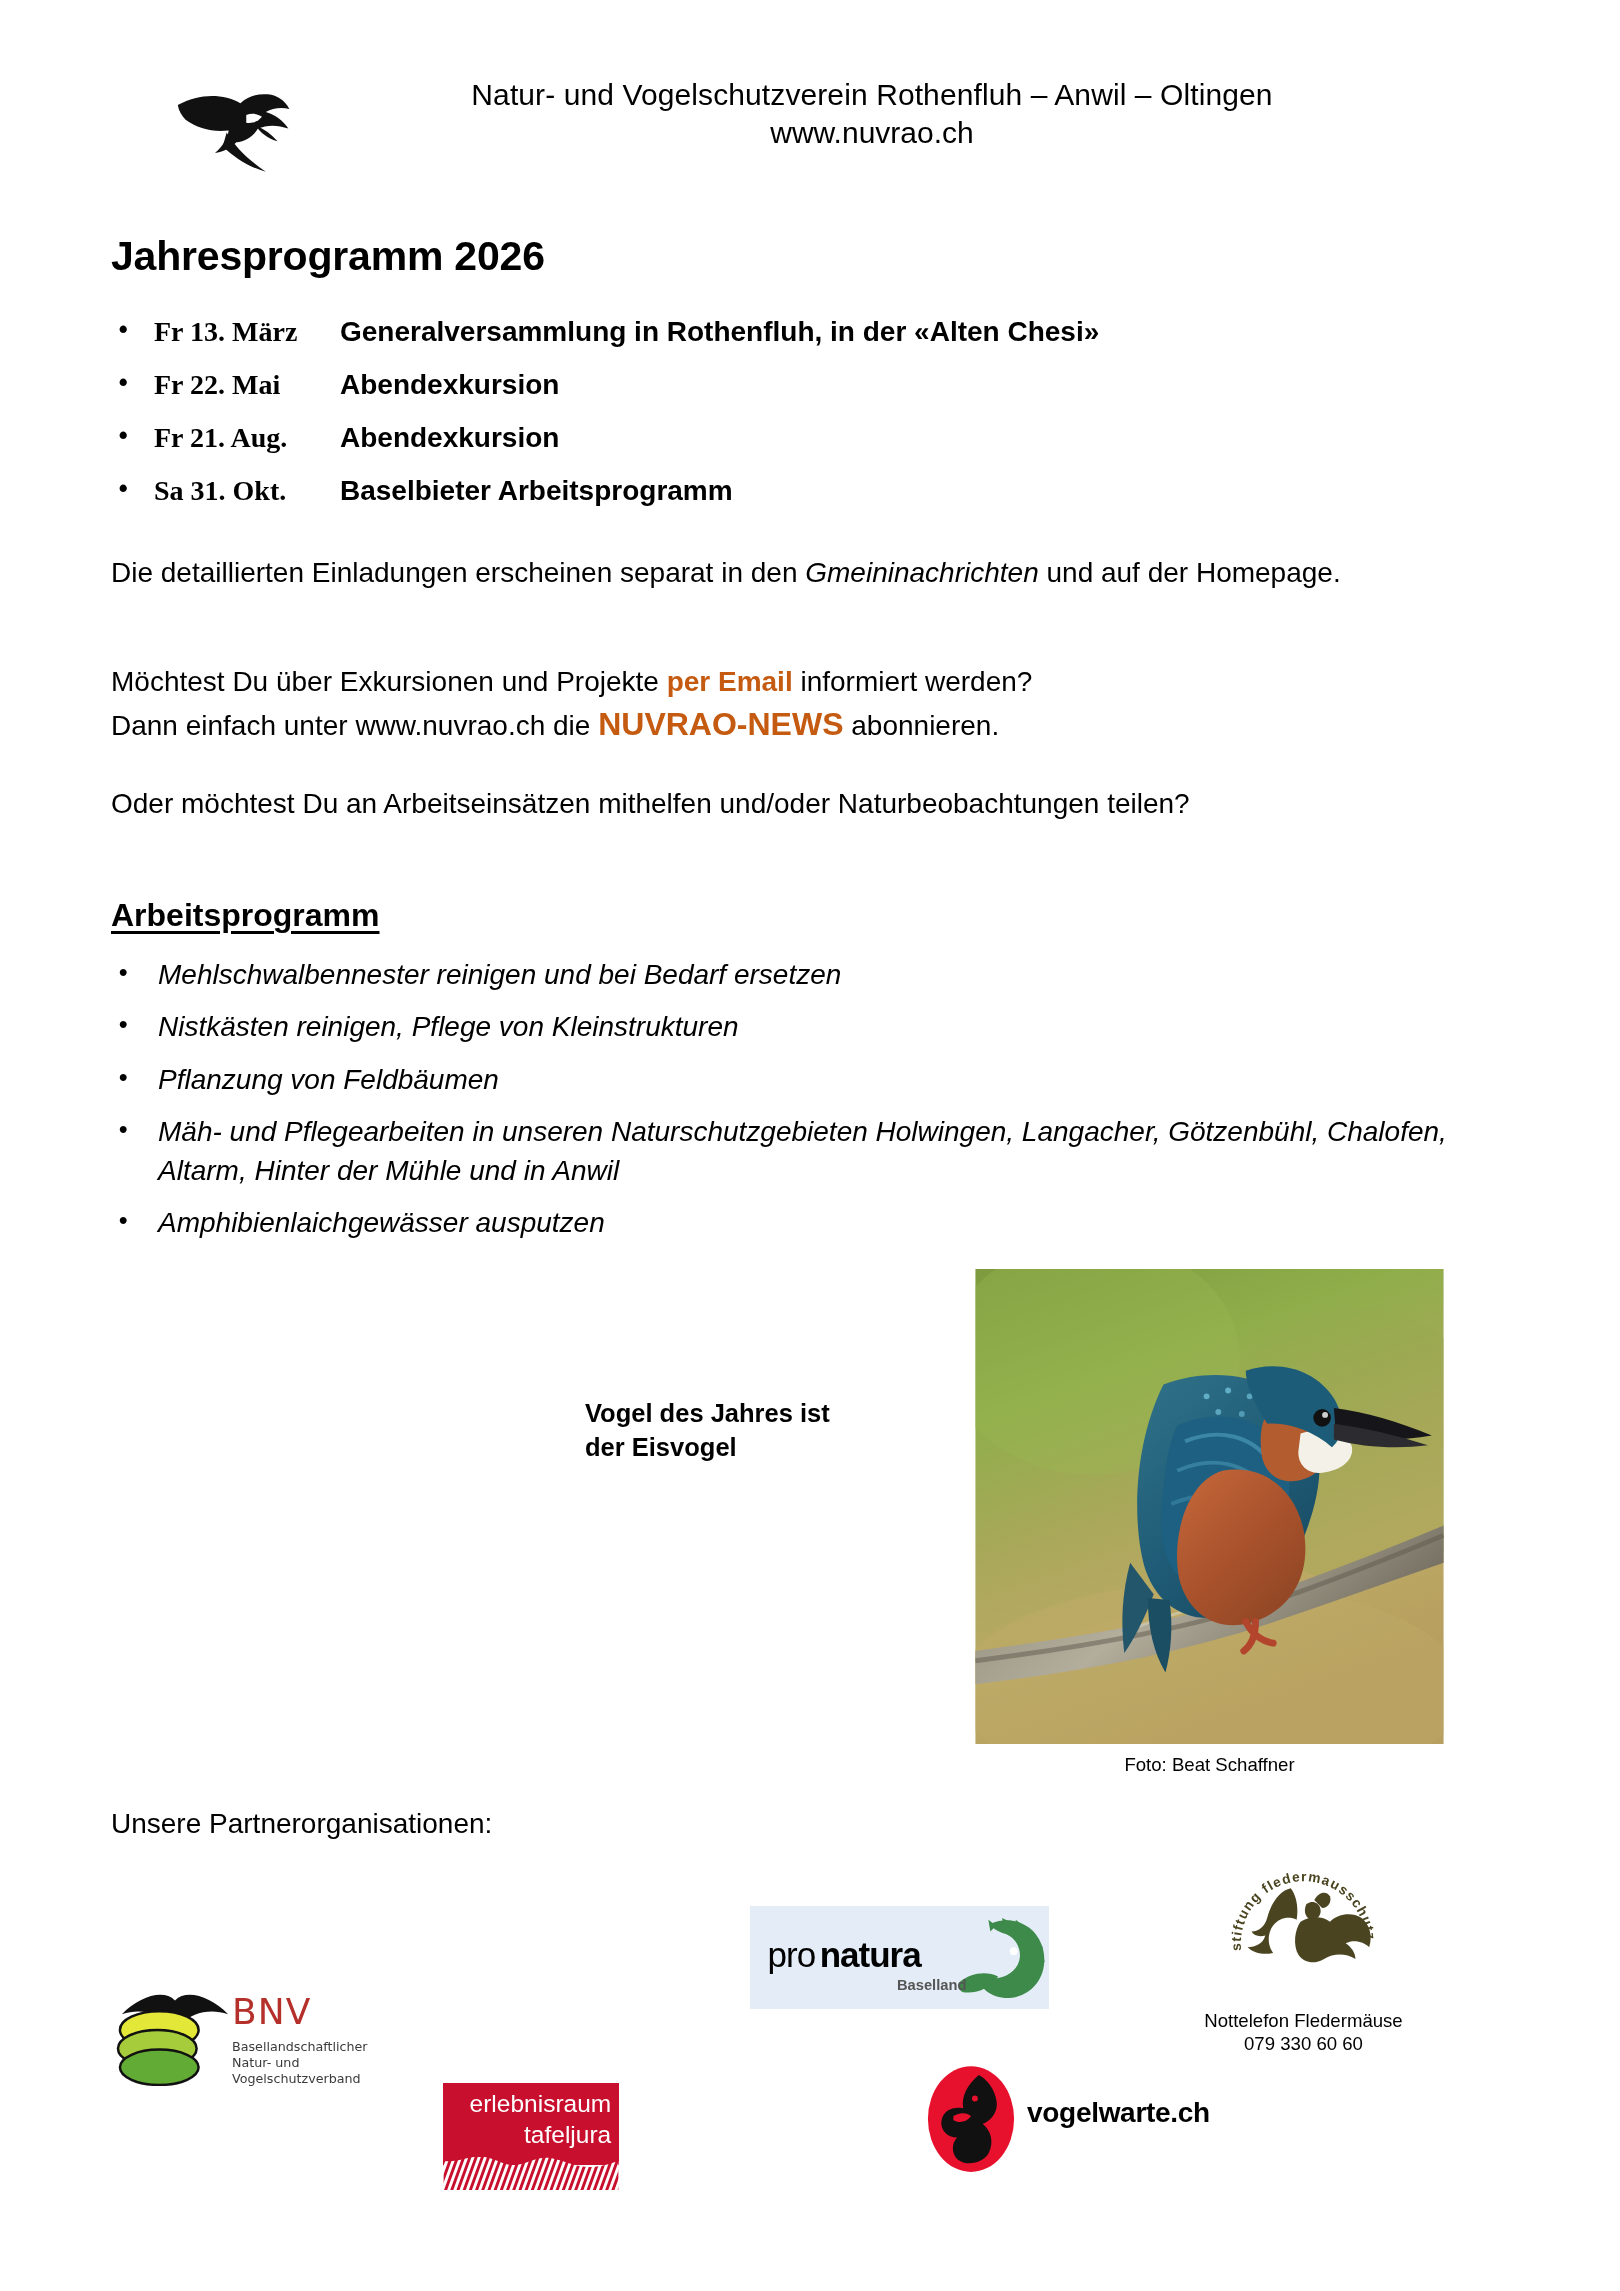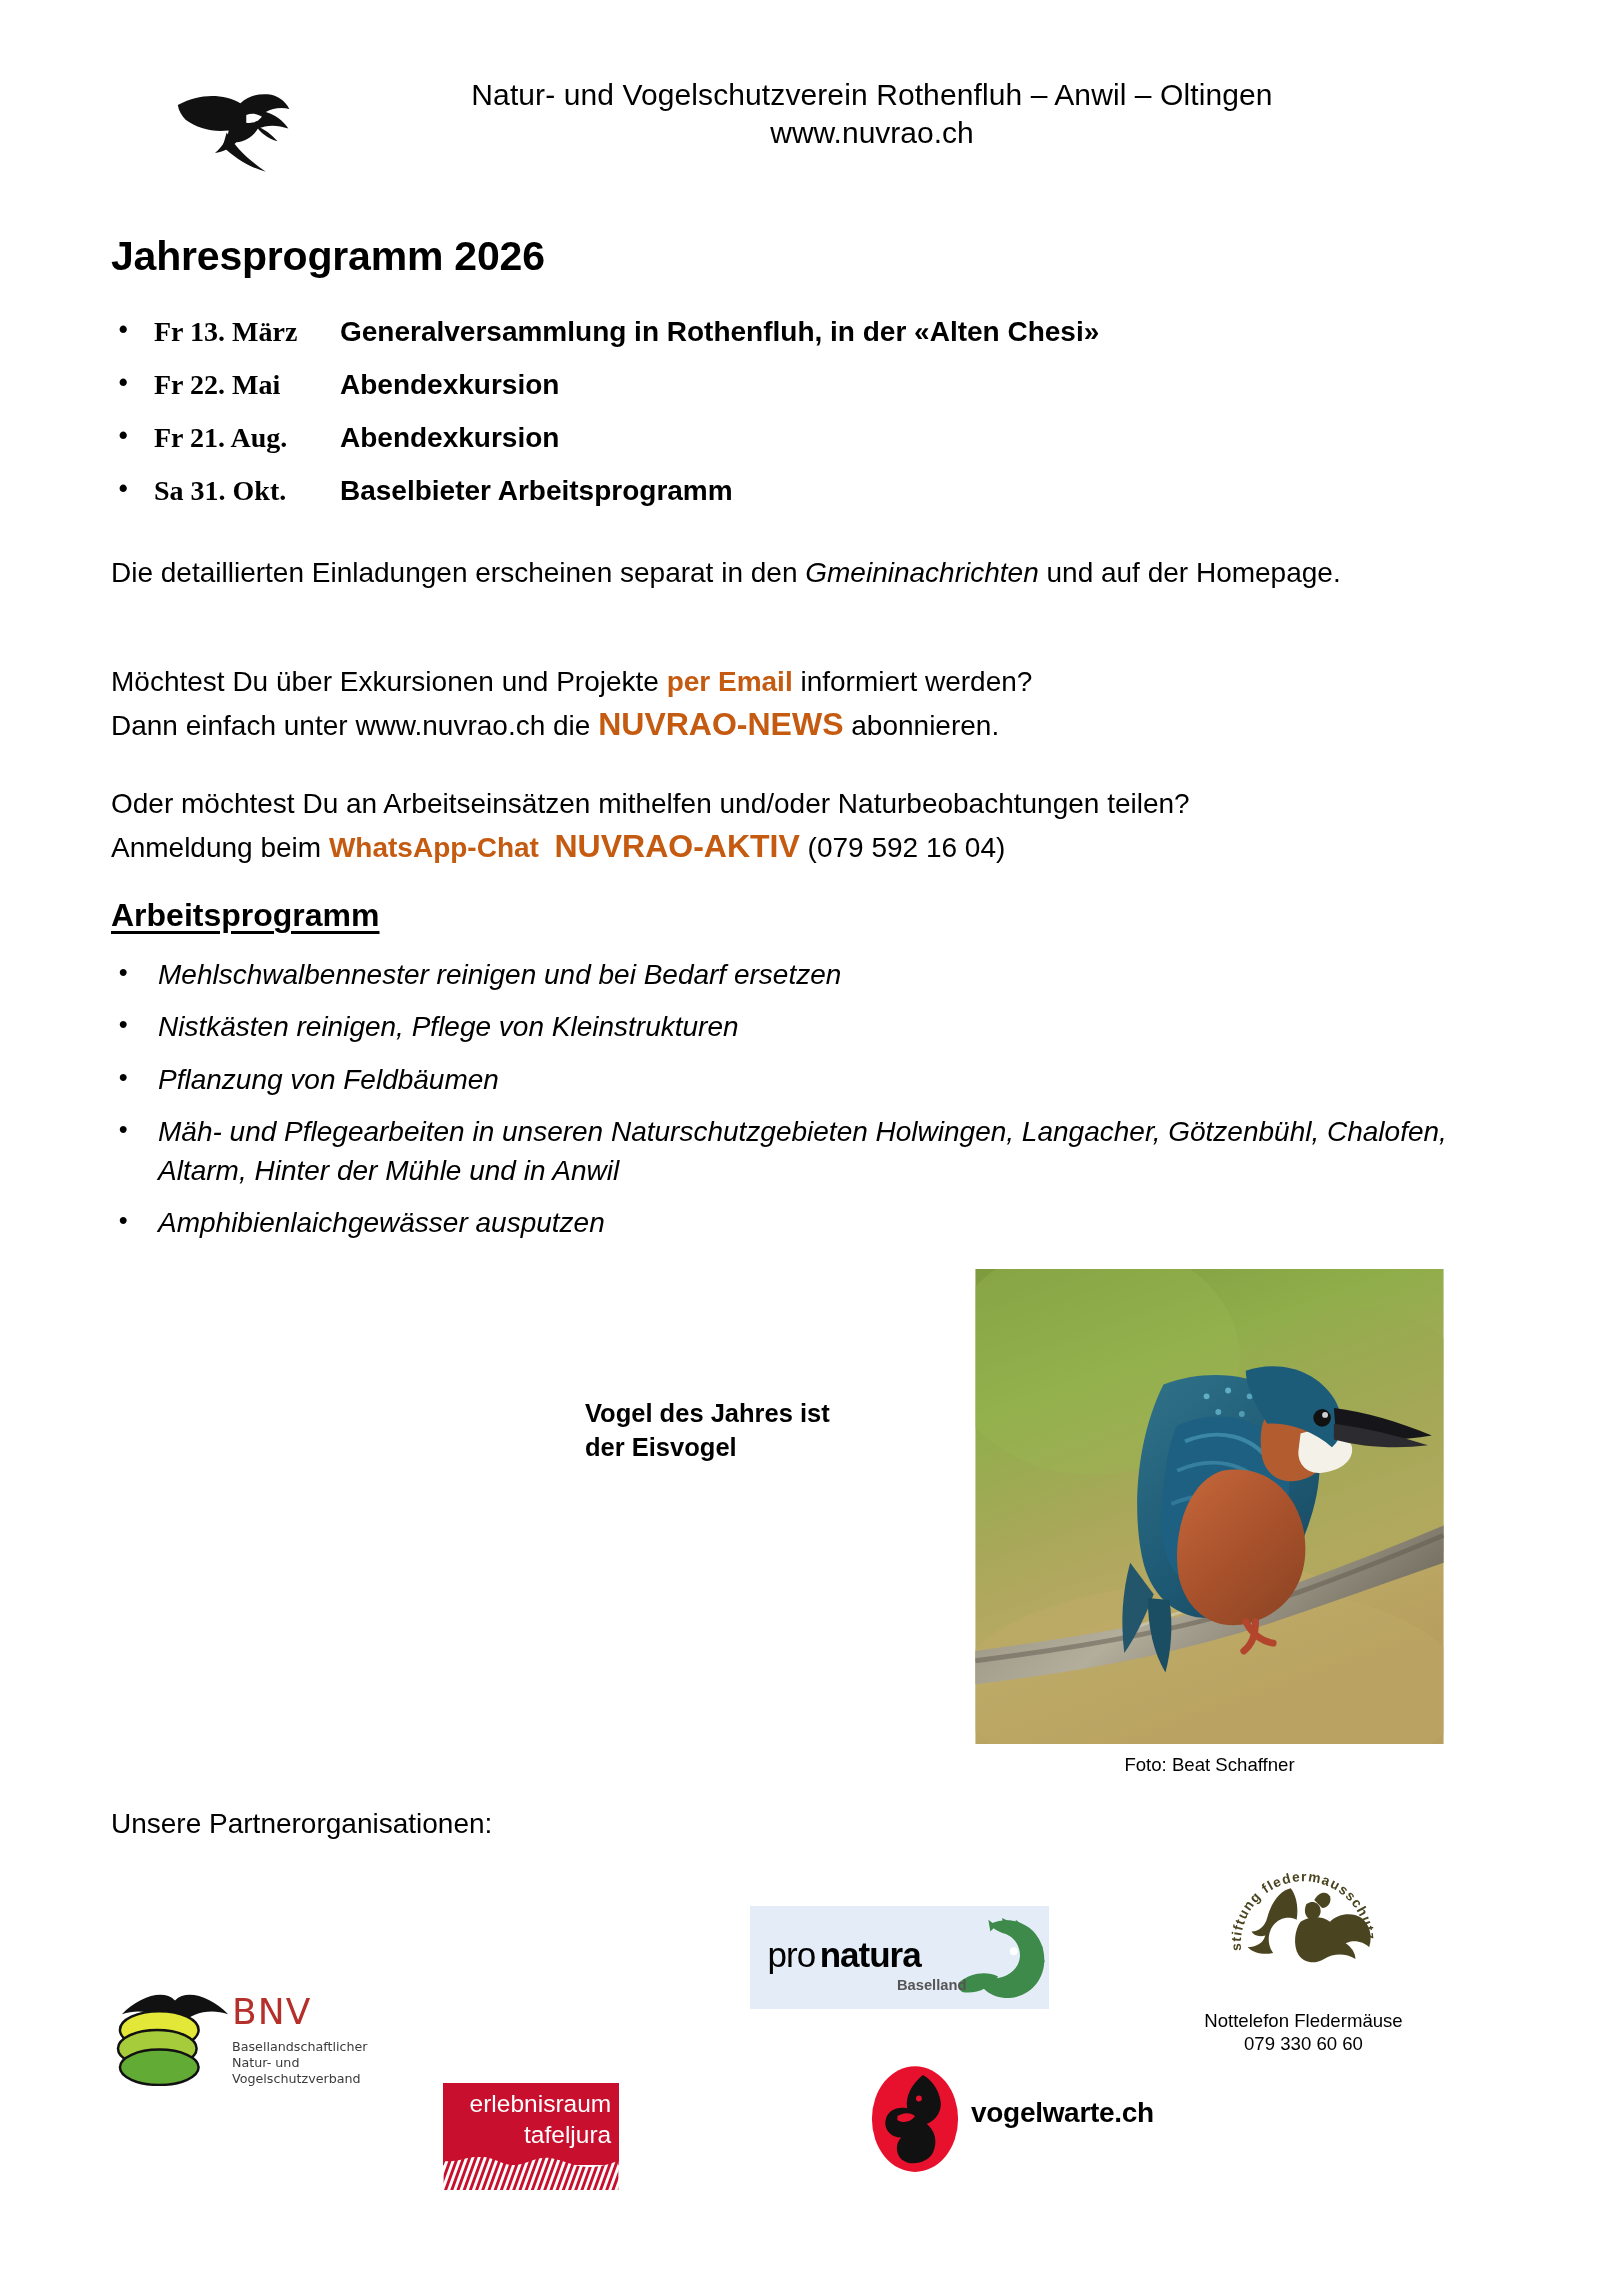--- a/index.html
+++ b/index.html
@@ -106,21 +106,21 @@
   .bat{left:1181px;top:1857px;width:245px;height:196px;text-align:center;}
   .bat-text{font-size:18.6px;line-height:1.22;margin-top:5.9px;}
 
   
   .tafeljura{left:443px;top:2083px;width:176px;height:108px;}
   .tj-box{position:absolute;left:0;top:0;width:176px;height:82px;background:#C8102E;}
   .tj-l1{position:absolute;left:9.8px;top:7.8px;right:7.8px;text-align:right;color:#fff;font-size:24.5px;line-height:1.05;}
   .tj-l2{position:absolute;left:9.8px;top:39px;right:7.8px;text-align:right;color:#fff;font-size:24.5px;line-height:1.05;}
 
   
-  .vogelwarte{left:868px;top:2063px;width:323px;height:108px;}
+  .vogelwarte{left:924px;top:2063px;width:323px;height:108px;}
   .vw-label{position:absolute;left:103px;top:34px;font-size:28px;font-weight:bold;letter-spacing:-0.3px;}
 </style>
 </head>
 <body>
 
 <div class="page">
 
   <div class="header">
 
     <div class="swift-logo">
@@ -174,23 +174,20 @@
     <div>
       <span>Möchtest Du über Exkursionen und Projekte </span><span class="accent">per Email</span><span> informiert werden?</span>
     </div>
     <div>
       <span>Dann einfach unter www.nuvrao.ch die </span><span class="accent-lg">NUVRAO-NEWS</span><span> abonnieren.</span>
     </div>
   </div>
 
   <div class="para p-work">
     <div>Oder möchtest Du an Arbeitseinsätzen mithelfen und/oder Naturbeobachtungen teilen?</div>
-    <div>
-      <span>Anmeldung beim </span><span class="accent">WhatsApp-Chat</span><span>&nbsp;&nbsp;</span><span class="accent-lg">NUVRAO-AKTIV</span><span>&nbsp;</span><span>(079 592 16 04)</span>
-    </div>
   </div>
 
   <div class="sec-title">Arbeitsprogramm</div>
 
   <div class="tasks">
     <div class="task-row">
       <span class="task-bullet">•</span>
       <span class="task-text">Mehlschwalbennester reinigen und bei Bedarf ersetzen</span>
     </div>
     <div class="task-row">

